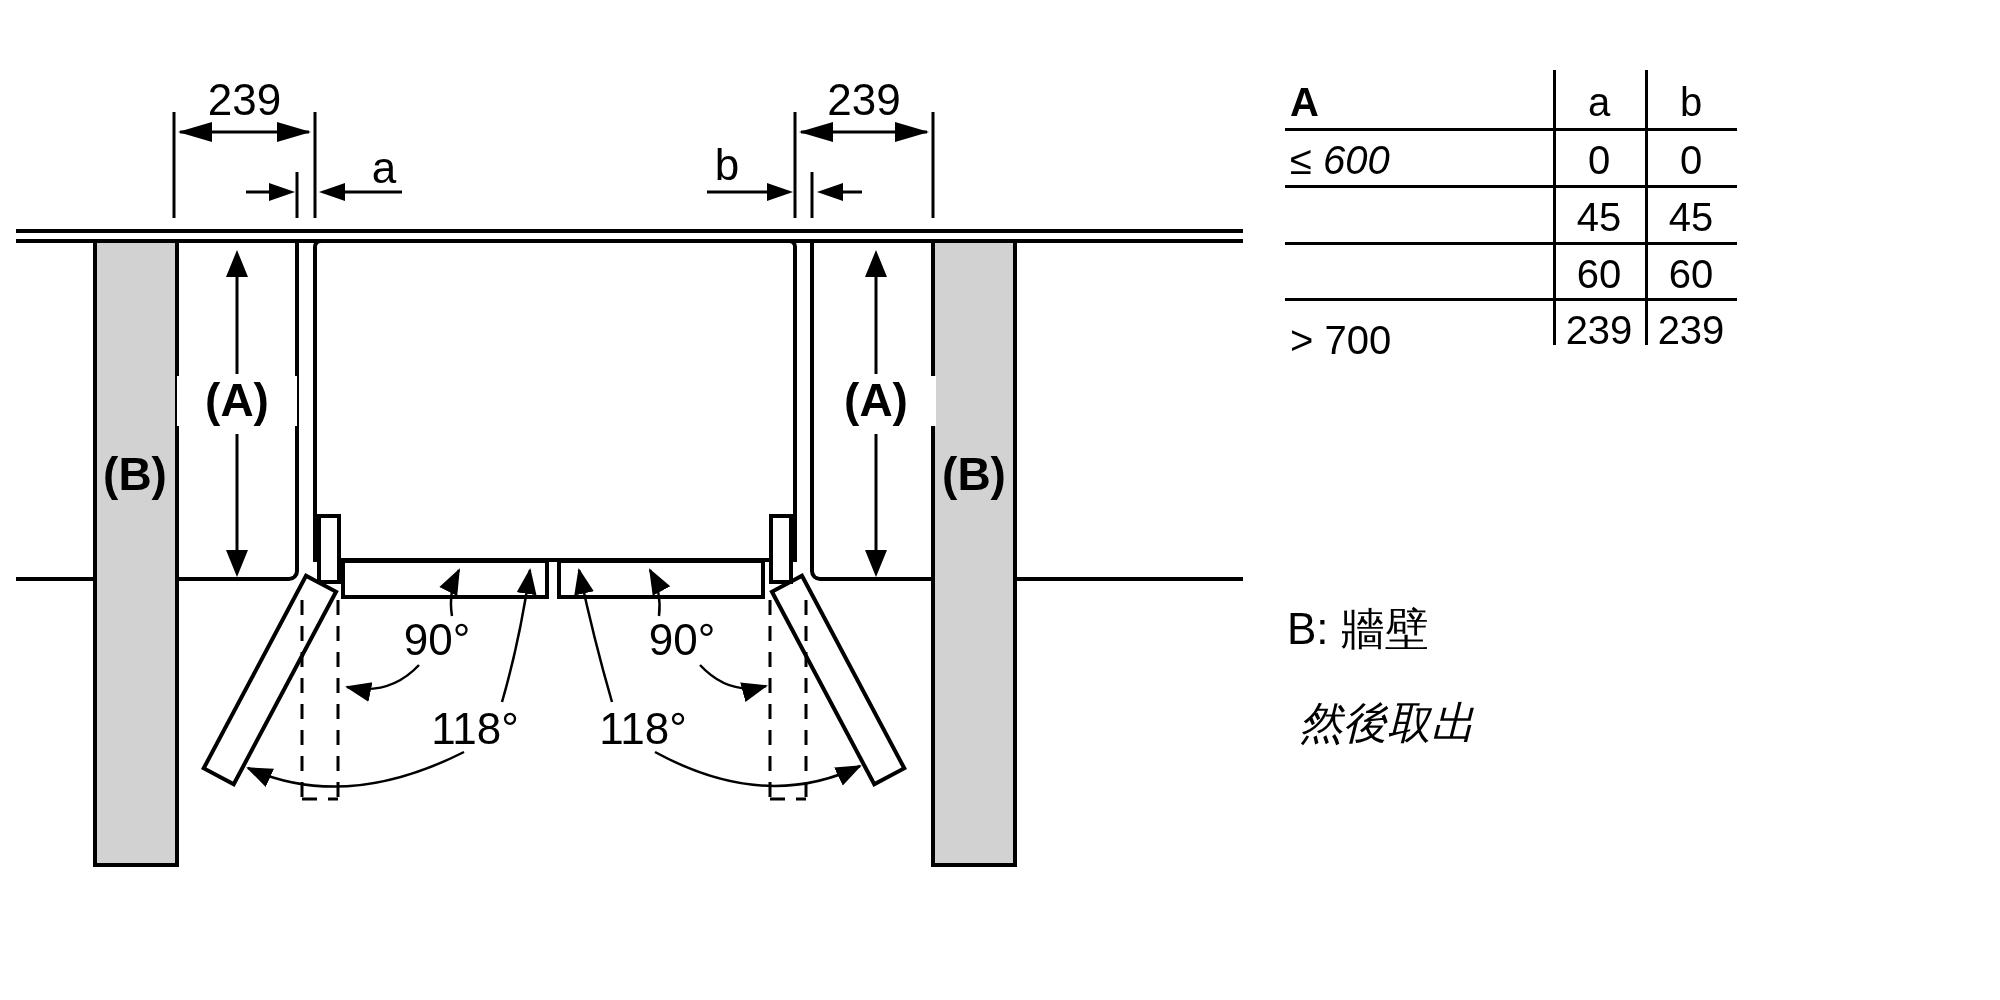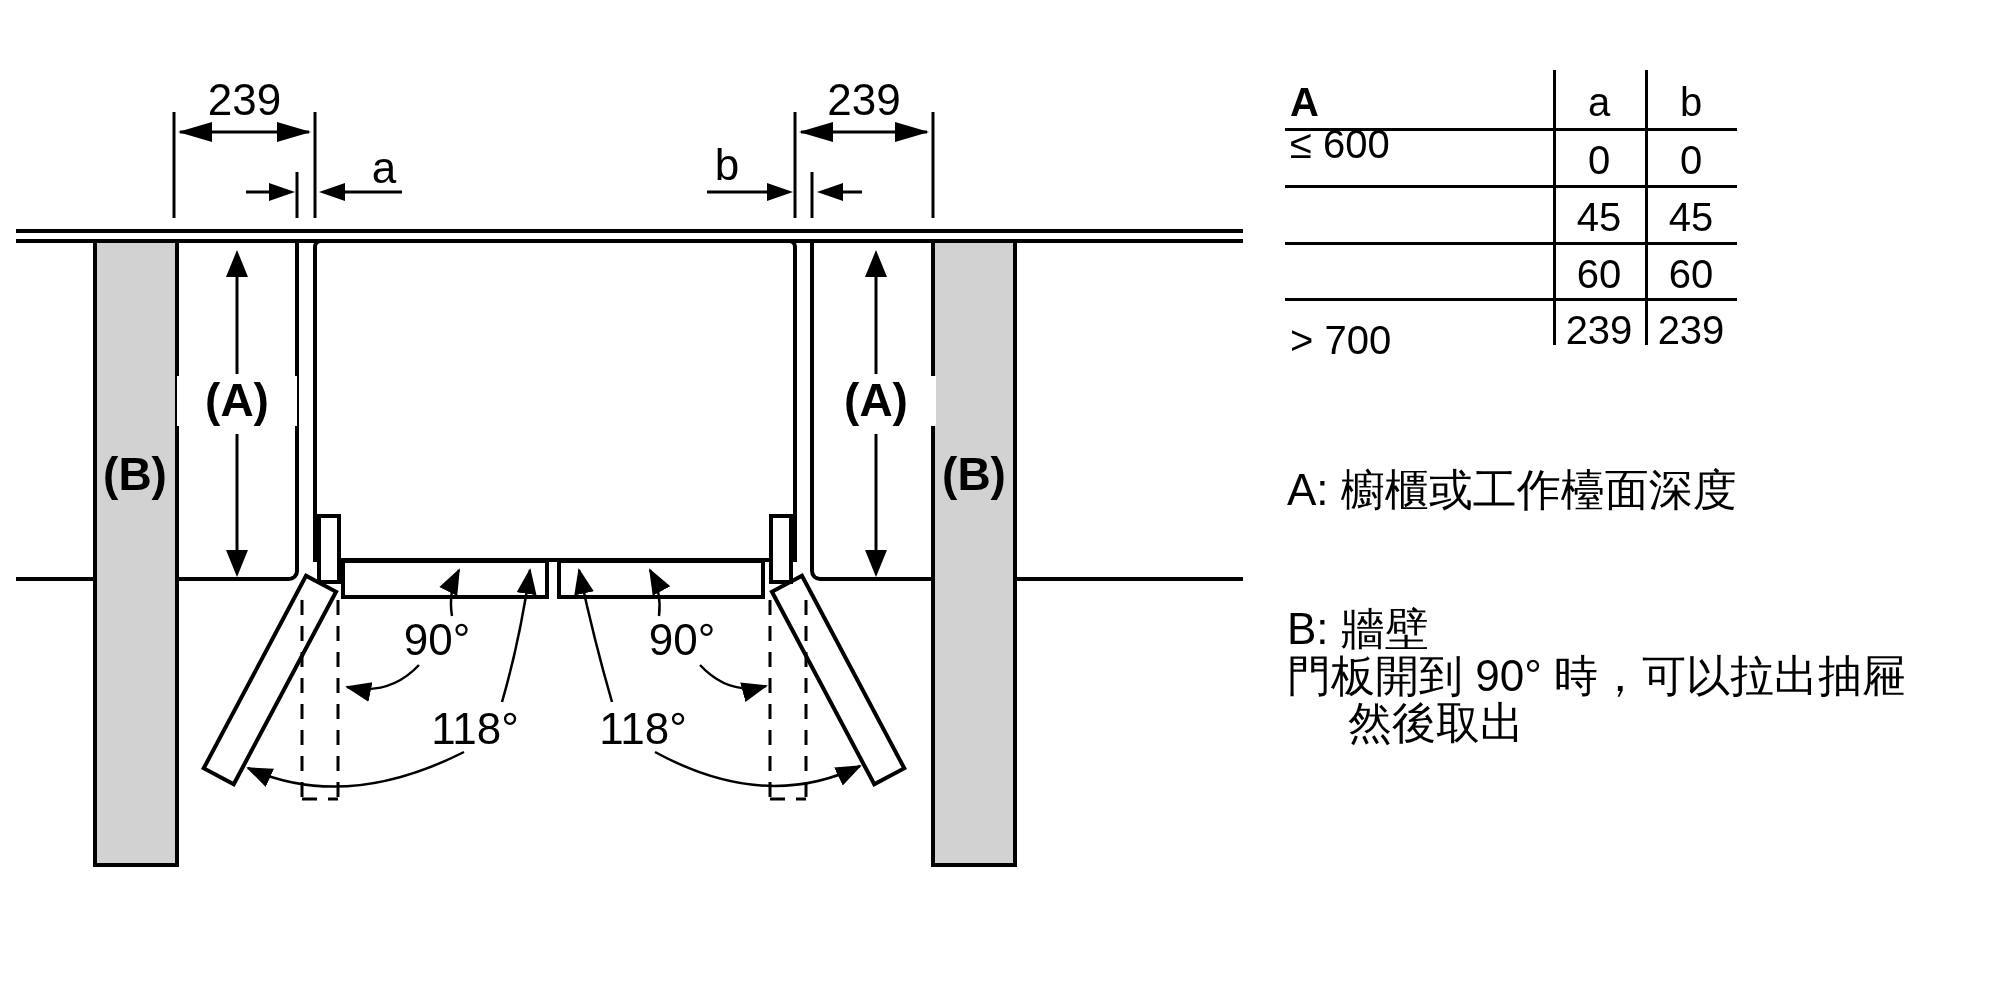--- a/index.html
+++ b/index.html
@@ -167,33 +167,31 @@
     <div class="tbl-vl" style="left:360px;top:0px;height:275px;"></div>
     <div class="tbl-hl" style="left:0px;top:58px;width:452px;"></div>
     <div class="tbl-hl" style="left:0px;top:115px;width:452px;"></div>
     <div class="tbl-hl" style="left:0px;top:172px;width:452px;"></div>
     <div class="tbl-hl" style="left:0px;top:228px;width:452px;"></div>
 
     <div class="tbl-cell" style="left:5px;top:10px;font-weight:bold;">A</div>
     <div class="tbl-cell center" style="left:268px;top:10px;width:92px;">a</div>
     <div class="tbl-cell center" style="left:360px;top:10px;width:92px;">b</div>
 
-    <div class="tbl-cell" style="left:5px;top:52px;">≤ 600</div>
+    <div class="tbl-cell" style="left:5px;top:68px;font-style:italic;">≤ 600</div>
     <div class="tbl-cell center" style="left:268px;top:68px;width:92px;">0</div>
     <div class="tbl-cell center" style="left:360px;top:68px;width:92px;">0</div>
 
     <div class="tbl-cell center" style="left:268px;top:125px;width:92px;">45</div>
     <div class="tbl-cell center" style="left:360px;top:125px;width:92px;">45</div>
 
     <div class="tbl-cell center" style="left:268px;top:182px;width:92px;">60</div>
     <div class="tbl-cell center" style="left:360px;top:182px;width:92px;">60</div>
 
     <div class="tbl-cell" style="left:5px;top:248px;">&gt; 700</div>
     <div class="tbl-cell center" style="left:268px;top:238px;width:92px;">239</div>
     <div class="tbl-cell center" style="left:360px;top:238px;width:92px;">239</div>
   </div>
 
-  <div class="t legend-line abs" style="left:1287px;top:466px;">A: 櫥櫃或工作檯面深度</div>
   <div class="t legend-line abs" style="left:1287px;top:605px;">B: 牆壁</div>
-  <div class="t legend-line abs" style="left:1287px;top:652px;">門板開到 90° 時，可以拉出抽屜</div>
-  <div class="t legend-line abs" style="left:1348px;top:699px;">然後取出</div>
+  <div class="t legend-line abs" style="left:1299px;top:699px;font-style:italic;">然後取出</div>
 
 </div>
 
 </body></html>

